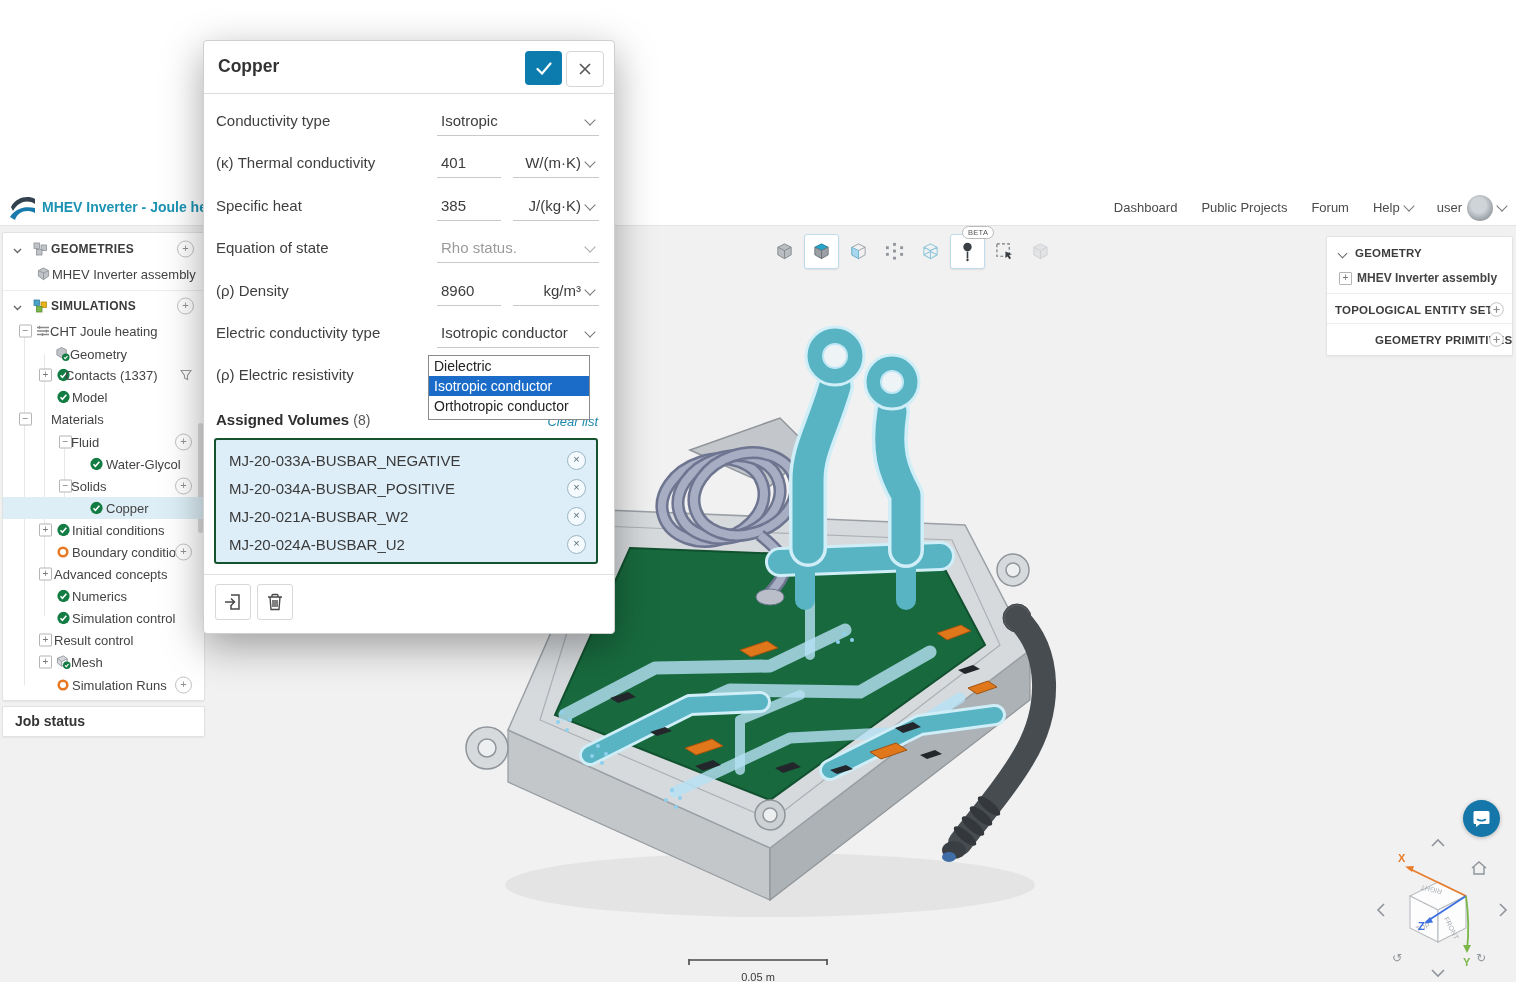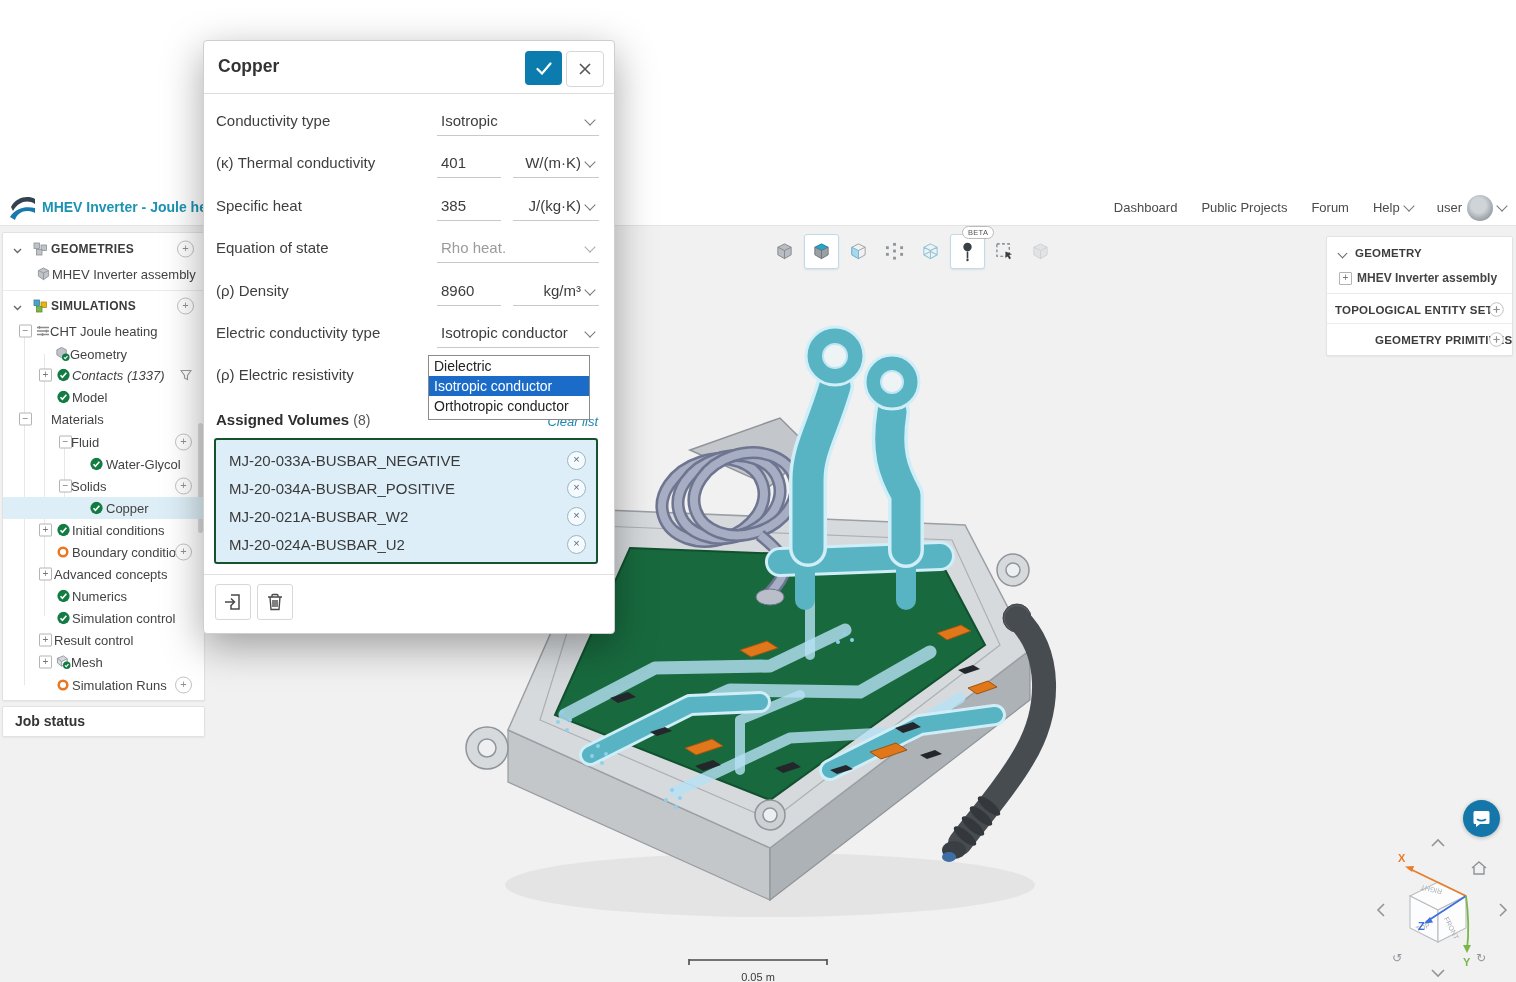--- a/index.html
+++ b/index.html
@@ -382,21 +382,21 @@
           <span class="t-label t-abs" style="left: 67px;">Geometry</span>
         </div>
         <div class="tree-row" style="top: 131px;">
           <span class="t-exp t-abs" style="left: 36px;">+</span>
           <span class="t-abs" style="left: 54px; display: inline-flex;">
             <svg width="13" height="13" viewBox="0 0 14 14">
               <circle cx="7" cy="7" r="6.6" fill="#127c43"></circle>
               <path d="M3.8,7.3 l2,2.1 l4.3,-4.8" stroke="#fff" stroke-width="1.7" fill="none"></path>
             </svg>
           </span>
-          <span class="t-label t-abs" style="left: 69px; font-style: italic;">Contacts (1337)</span>
+          <span class="t-label t-abs" style="left: 62px;">Contacts (1337)</span>
           <span class="t-abs" style="right: 12px; display: inline-flex;">
             <svg width="12" height="12" viewBox="0 0 12 12">
               <path d="M1,1.5 h10 L7.5,6.5 v4 l-3,-1.5 v-2.5 Z" fill="none" stroke="#9a9a9a" stroke-width="1.1"></path>
             </svg>
           </span>
         </div>
         <div class="tree-row" style="top: 153px;">
           <span class="t-abs" style="left: 54px; display: inline-flex;">
             <svg width="13" height="13" viewBox="0 0 14 14">
               <circle cx="7" cy="7" r="6.6" fill="#127c43"></circle>
@@ -625,21 +625,21 @@
           <div class="dctrl" style="left: 221px; width: 64px;">
             <span class="val">385</span>
           </div>
           <div class="dctrl has-chev unit" style="left: 297px; width: 86px;">
             <span class="val">J/(kg·K)</span>
           </div>
         </div>
         <div class="drow" style="top: 187.2px;">
           <div class="dlbl">Equation of state</div>
           <div class="dctrl has-chev disabled" style="left: 221px; width: 162px;">
-            <span class="val">Rho heat.</span>
+            <span class="val">Rho status.</span>
           </div>
         </div>
         <div class="drow" style="top: 229.6px;">
           <div class="dlbl">(ρ) Density</div>
           <div class="dctrl" style="left: 221px; width: 64px;">
             <span class="val">8960</span>
           </div>
           <div class="dctrl has-chev unit" style="left: 297px; width: 86px;">
             <span class="val">kg/m³</span>
           </div>

